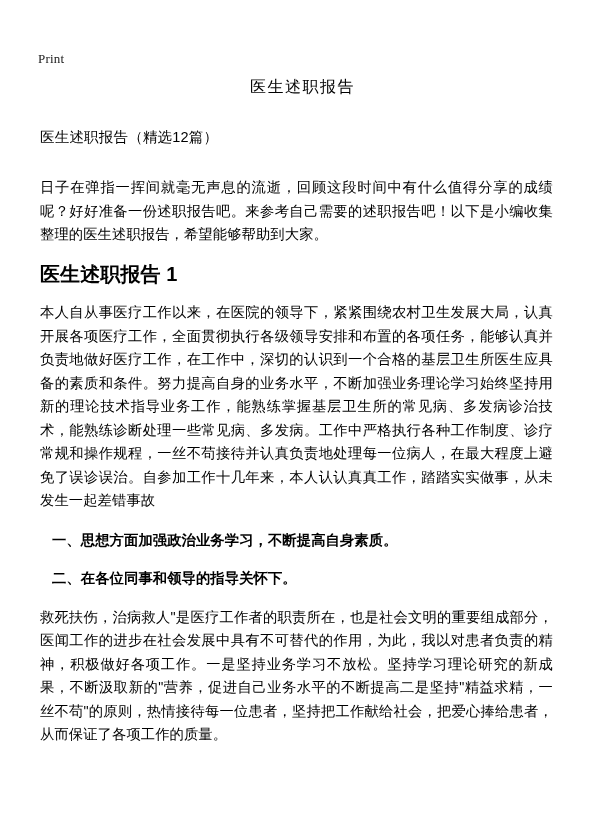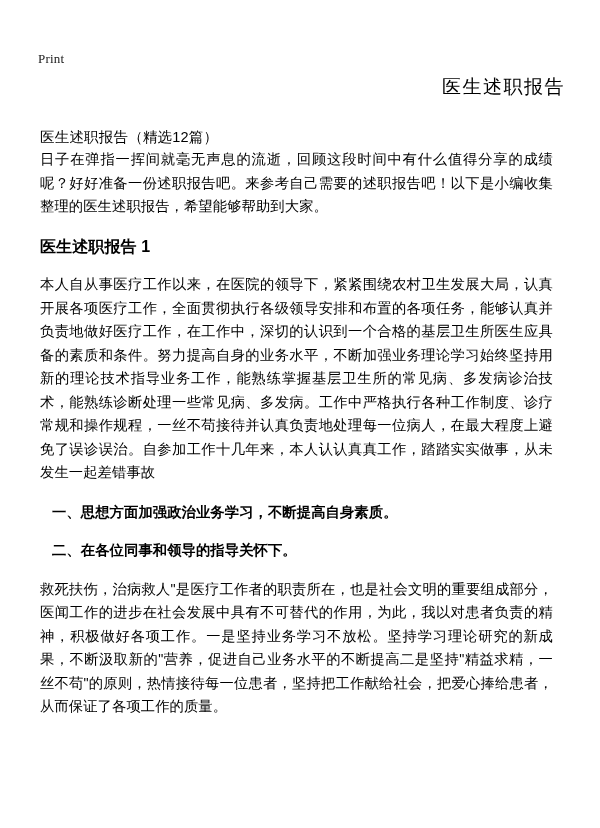--- a/index.html
+++ b/index.html
@@ -38,33 +38,33 @@
   }
 
   .content {
     position: absolute;
     left: 40px;
     top: 72px;
     width: 525px;
   }
 
   .doc-title {
-    font-size: 19px;
+    font-size: 16px;
     line-height: 30px;
     font-weight: 400;
-    text-align: right;
+    text-align: center;
     margin: 0 0 24px 0;
     letter-spacing: 1.5px;
     color: #000;
   }
 
   .subtitle {
     font-size: 14.5px;
     line-height: 22px;
-    margin: 0 0 0 0;
+    margin: 0 0 28px 0;
     letter-spacing: 0.2px;
   }
 
   p.para {
     font-size: 14.3px;
     line-height: 23.5px;
     margin: 0 12px 16px 0;
     text-align: justify;
     text-justify: inter-ideograph;
     letter-spacing: 0.1px;
@@ -73,21 +73,21 @@
 
   h2.section-heading {
     font-size: 14.3px;
     line-height: 23.5px;
     font-weight: bold;
     margin: 0 0 15px 12px;
     letter-spacing: 0.1px;
   }
 
   h2.doc-heading {
-    font-size: 16px;
+    font-size: 20px;
     line-height: 23.5px;
     font-weight: bold;
     margin: 0 0 15px 0;
     letter-spacing: 0.1px;
   }
 </style>
 </head>
 <body>
 
 <div class="page">

